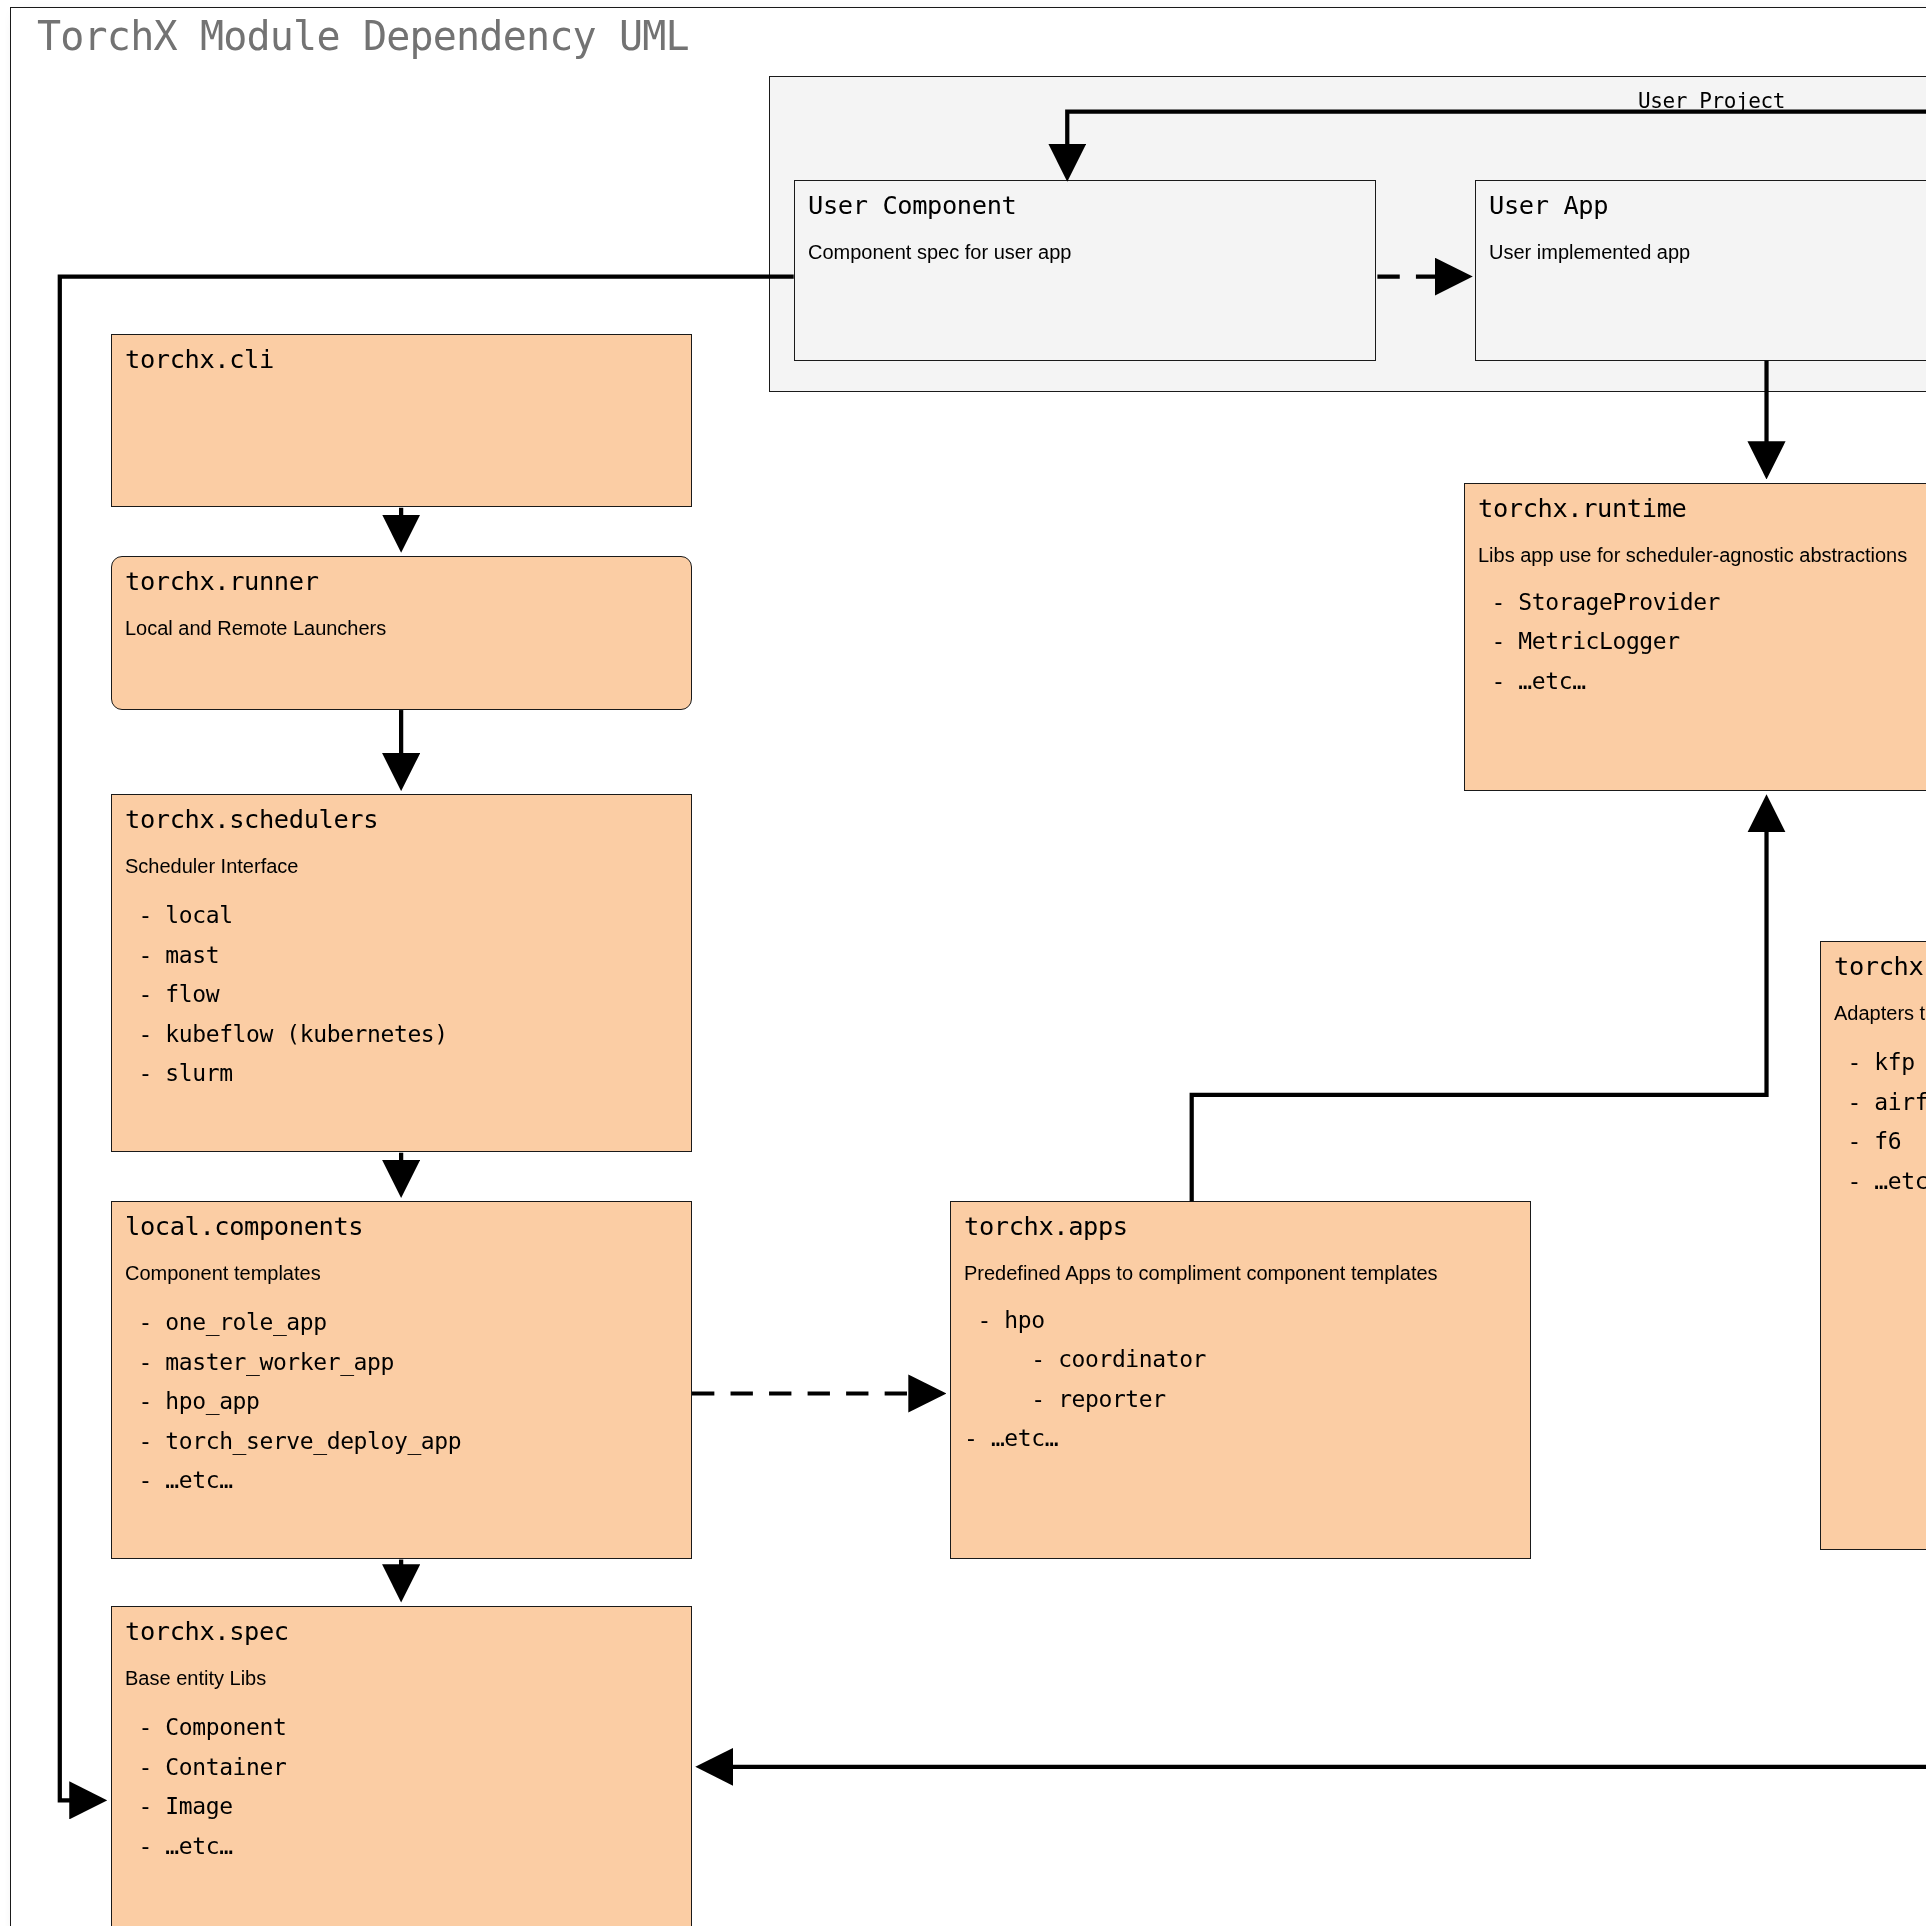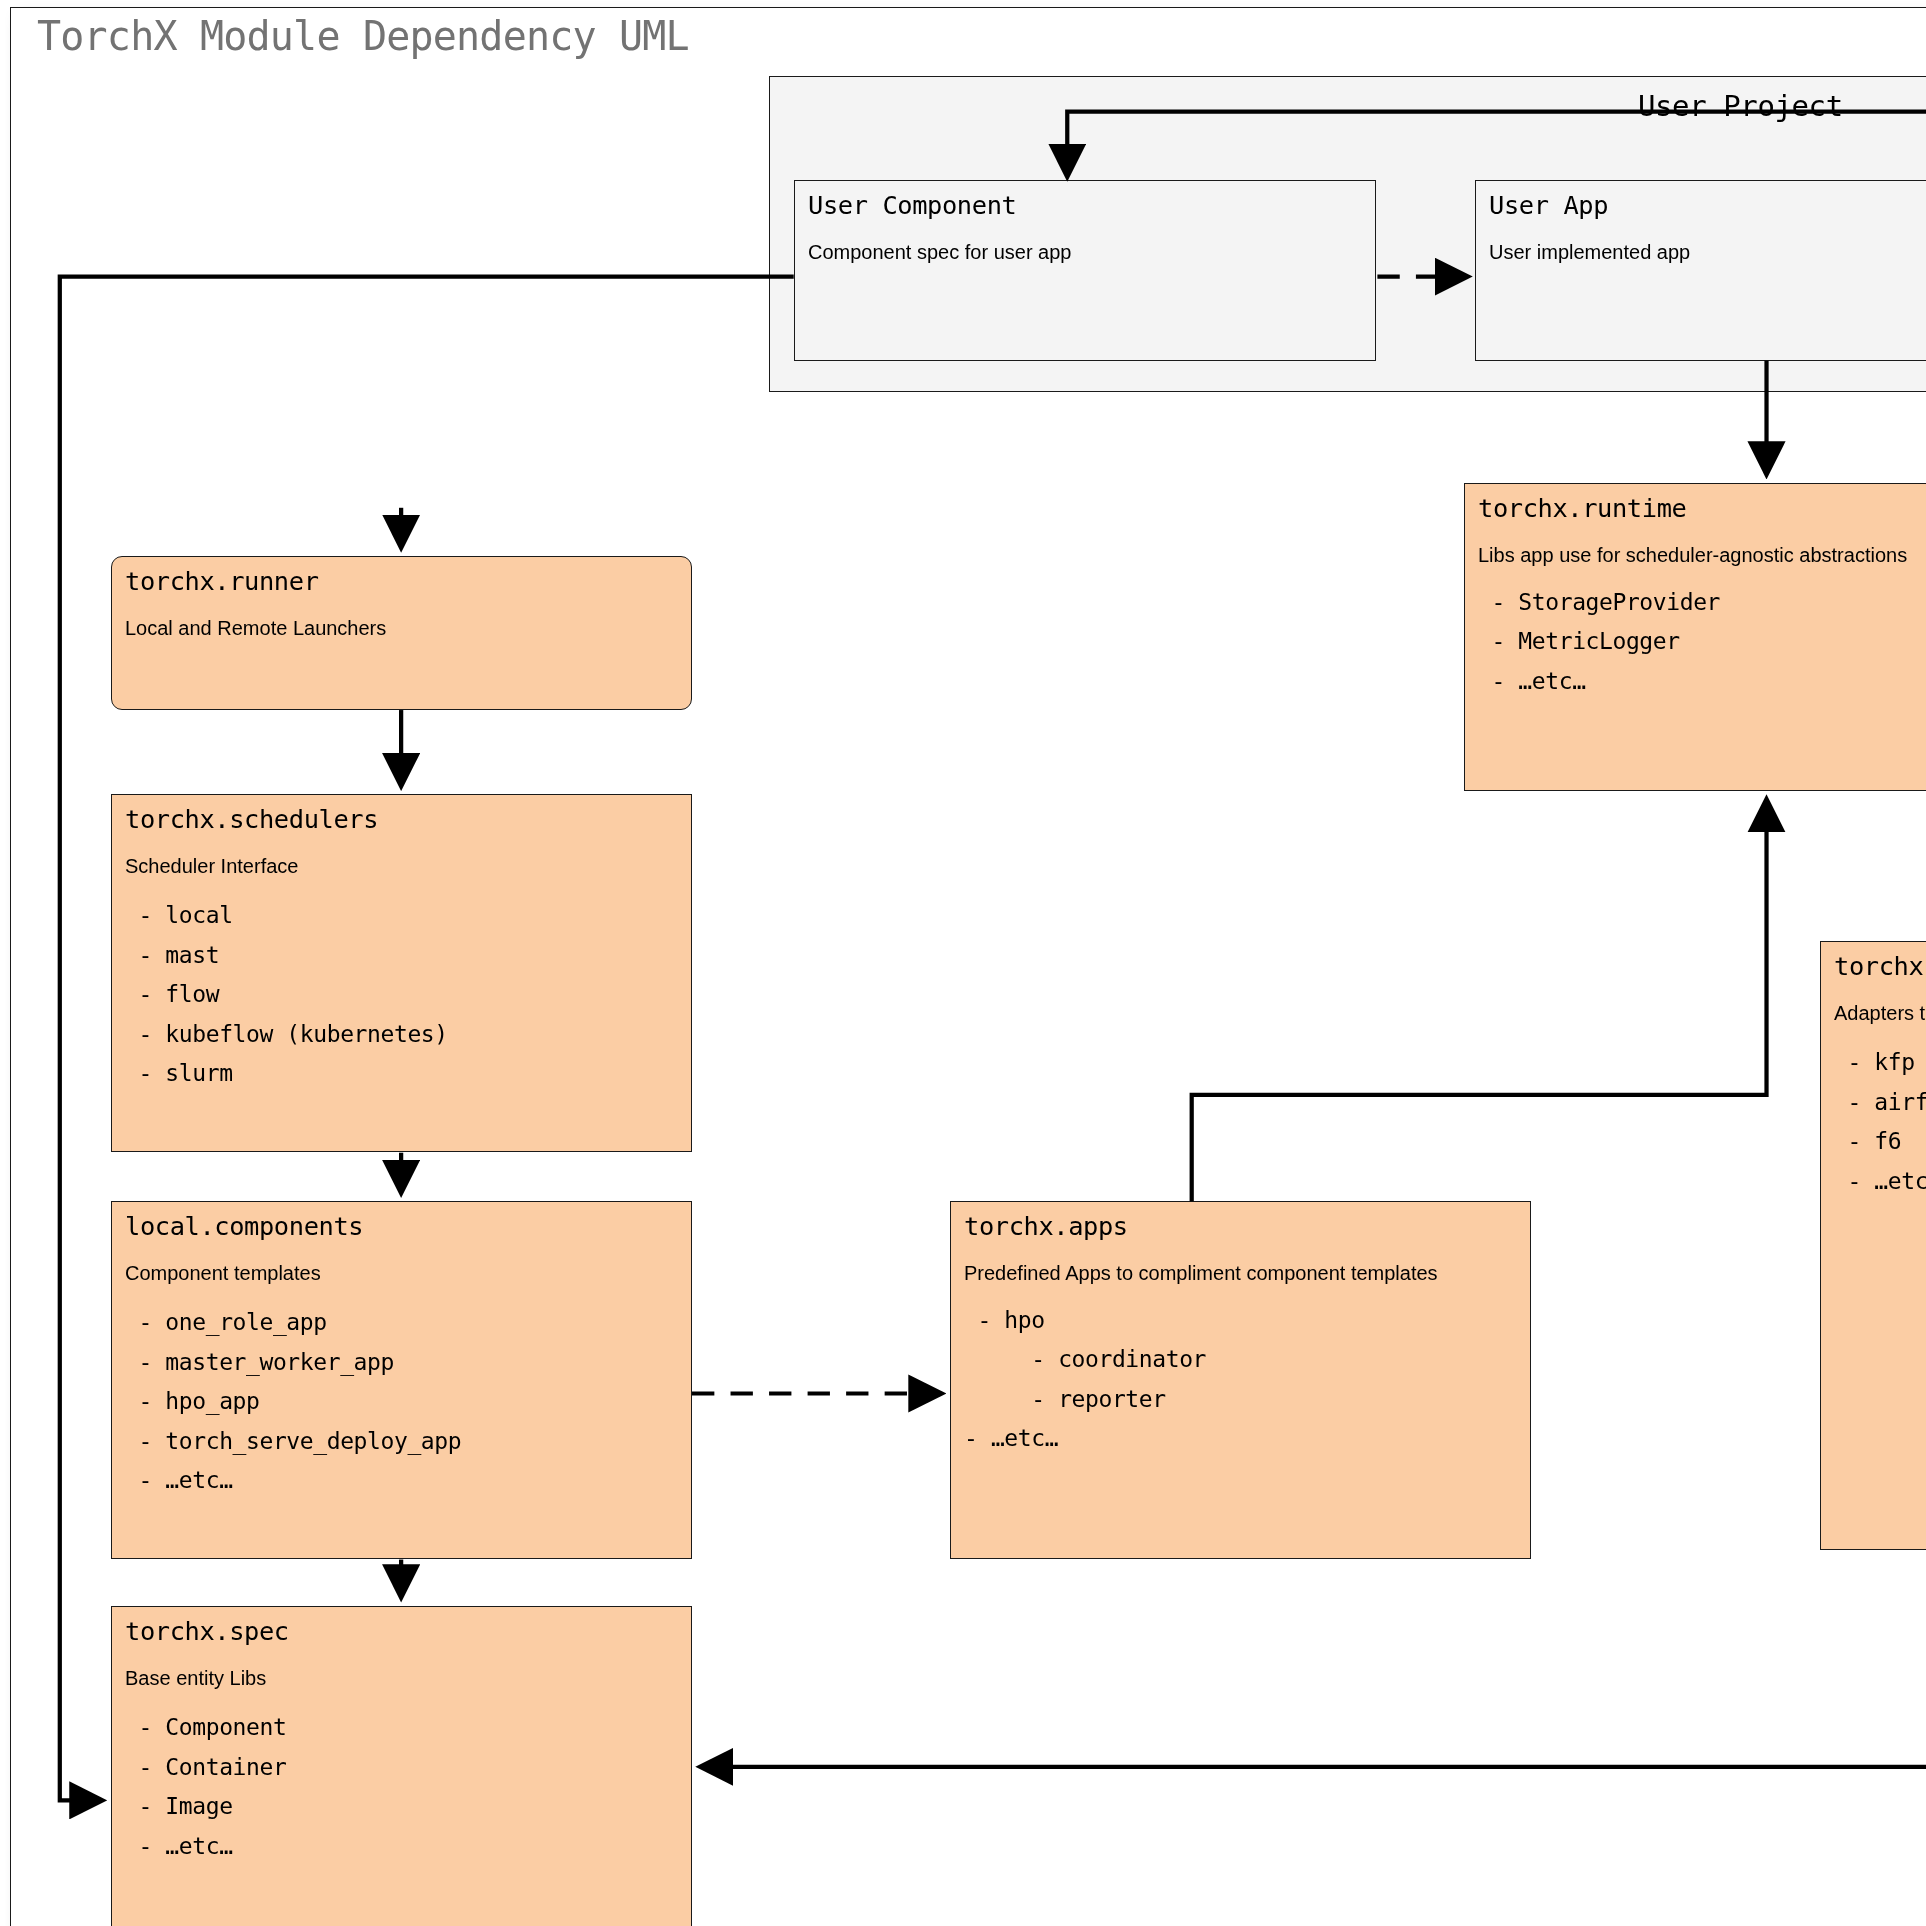--- a/index.html
+++ b/index.html
@@ -78,21 +78,21 @@
   
   .group {
     position: absolute;
     box-sizing: border-box;
     background: #f4f4f4;
     border: 1.9px solid #1a1a1a;
   }
   .group-title {
     position: absolute;
     font-family: "DejaVu Sans Mono", monospace;
-    font-size: 29px;
+    font-size: 21px;
     color: #000000;
     white-space: nowrap;
     letter-spacing: -0.4px;
   }
 
   svg.wires {
     position: absolute;
     left: 0; top: 0;
     width: 2875px;
     height: 2008px;
@@ -114,20 +114,23 @@
   <div class="node user" style="left:794px; top:180px; width:582px; height:181px;">
     <div class="node-title">User Component</div>
     <div class="node-sub">Component spec for user app</div>
   </div>
 
   <div class="node user" style="left:1475px; top:180px; width:582px; height:181px;">
     <div class="node-title">User App</div>
     <div class="node-sub">User implemented app</div>
   </div>
 
+  <div class="node torchx" style="left:111px; top:334px; width:581px; height:173px;">
+    <div class="node-title">torchx.cli</div>
+  </div>
 
   <div class="node torchx" style="left:111px; top:556px; width:581px; height:154px;border-radius:11px;">
     <div class="node-title">torchx.runner</div>
     <div class="node-sub">Local and Remote Launchers</div>
   </div>
 
   <div class="node torchx" style="left:111px; top:794px; width:581px; height:358px;">
     <div class="node-title">torchx.schedulers</div>
     <div class="node-sub">Scheduler Interface</div>
     <div class="node-list"> - local

